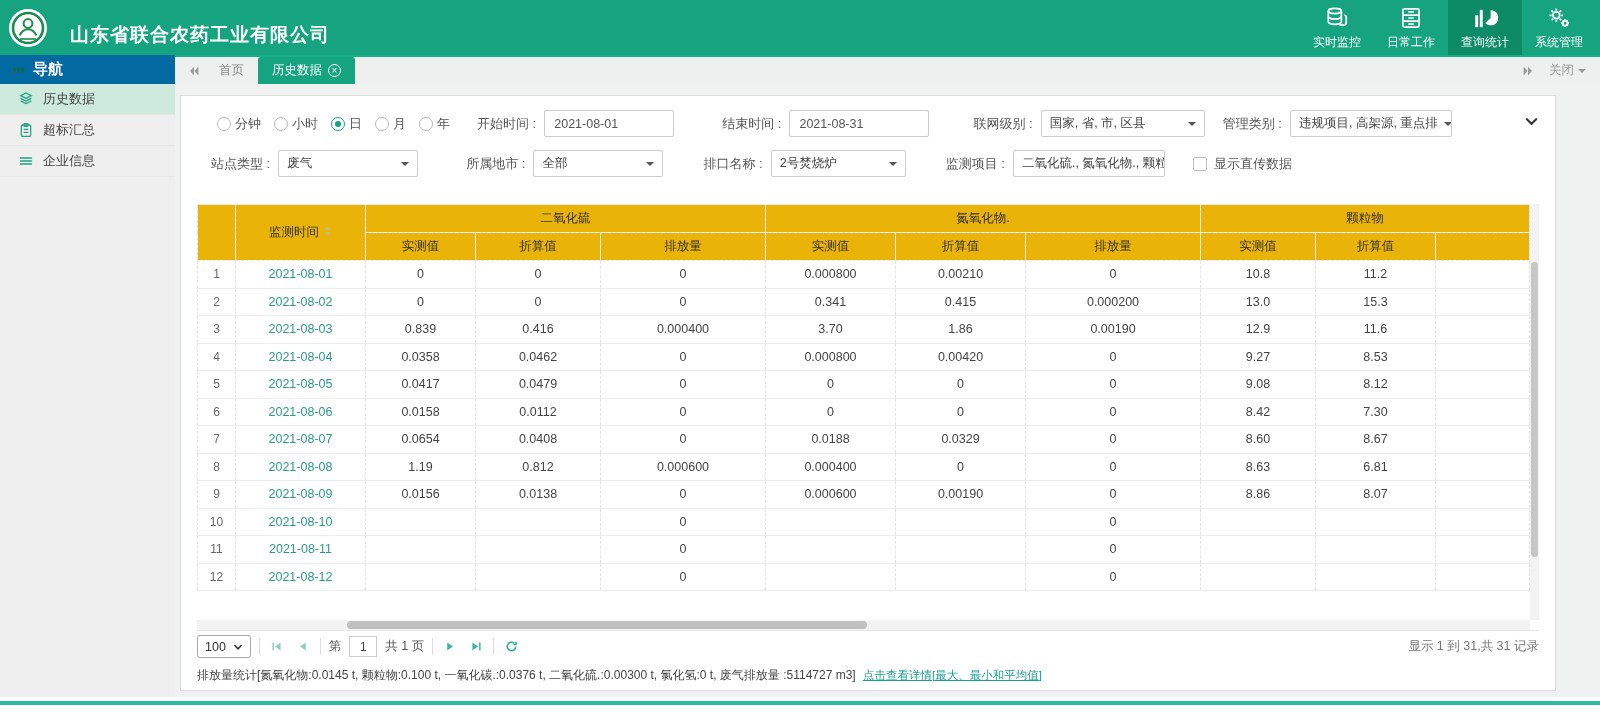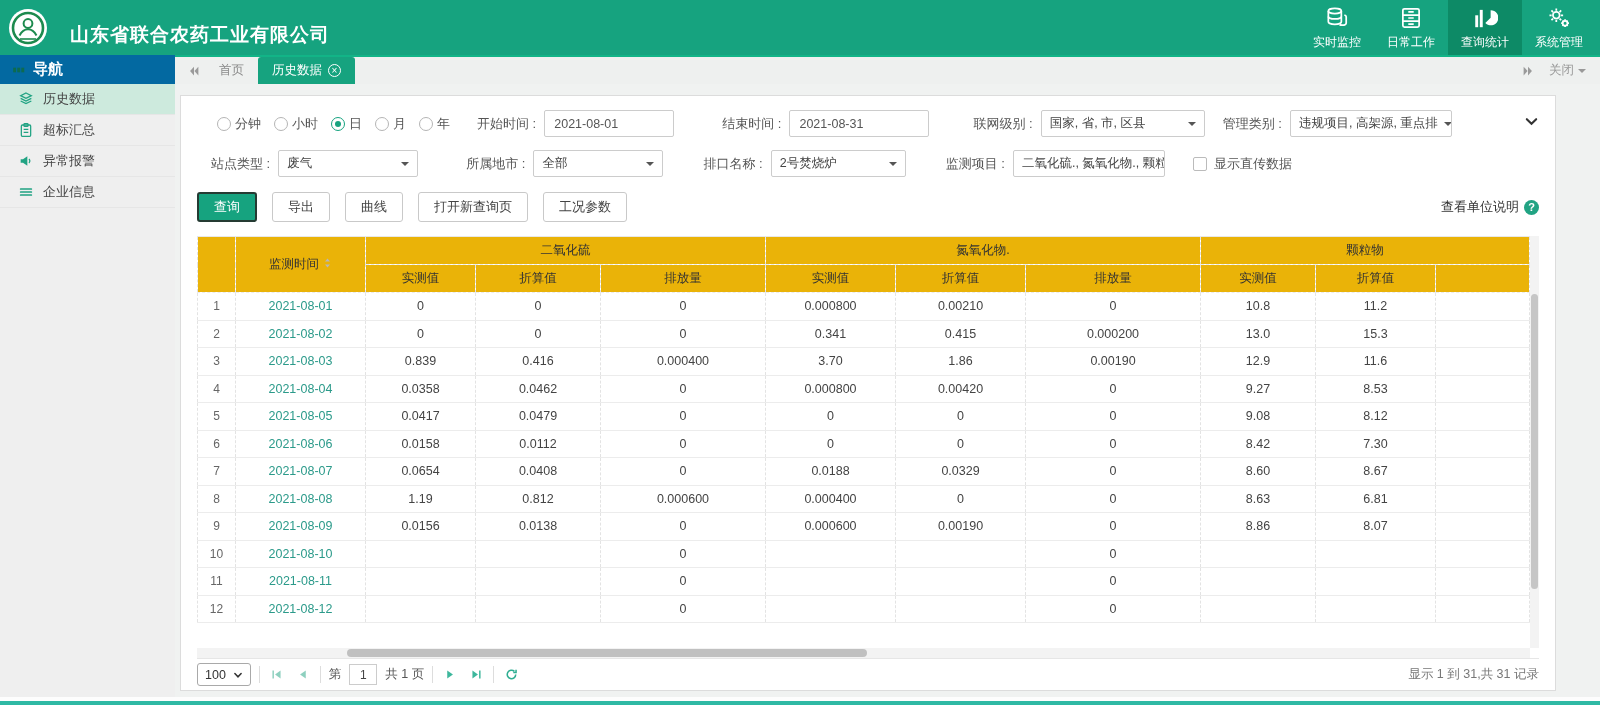--- a/index.html
+++ b/index.html
@@ -199,29 +199,20 @@
           </li>
           <li class="side-item">
             <span class="icn ">
               <svg viewBox="0 0 24 24" fill="none" stroke="currentColor" stroke-width="1.9">
                 <rect x="5" y="4.5" width="14" height="17" rx="1.5"></rect>
                 <rect x="9" y="2.5" width="6" height="4" rx="1"></rect>
                 <path d="M8.5 11h7M8.5 15.5h7"></path>
               </svg>
             </span>
             <span>超标汇总</span>
-          </li>
-          <li class="side-item">
-            <span class="icn ">
-              <svg viewBox="0 0 24 24" fill="currentColor">
-                <path d="M4 9.5v5h3.5L14 19V5L7.5 9.5z"></path>
-                <path d="M16.5 9a4.5 4.5 0 0 1 0 6" stroke="currentColor" stroke-width="1.7" fill="none"></path>
-              </svg>
-            </span>
-            <span>异常报警</span>
           </li>
           <li class="side-item">
             <span class="icn ">
               <svg viewBox="0 0 24 24" fill="none" stroke="currentColor" stroke-width="2.6" stroke-linecap="round">
                 <path d="M4 7.5h16M4 12h16M4 16.5h16"></path>
               </svg>
             </span>
             <span>企业信息</span>
           </li>
         </ul>
@@ -326,33 +317,20 @@
                 <span>显示直传数据</span>
               </label>
             </div>
             <span class="collapse-btn">
               <svg viewBox="0 0 16 16" fill="none" stroke="#333" stroke-width="2.2" stroke-linecap="round">
                   <path d="M3 5.5 8 10.5 13 5.5"></path>
                 </svg>
             </span>
           </div>
 
-          <div class="actions">
-            <div class="btns">
-                <button class="btn primary">查询</button>
-                <button class="btn">导出</button>
-                <button class="btn">曲线</button>
-                <button class="btn">打开新查询页</button>
-                <button class="btn">工况参数</button>
-              </div>
-            <div class="unit-note">
-              <span>查看单位说明</span>
-              <span class="q-badge">?</span>
-            </div>
-          </div>
 
           <div class="tablewrap">
             <div class="tscroll">
               <table>
                 <colgroup id="cg">
                     <col style="width: 38px;">
                     <col style="width: 130px;">
                     <col style="width: 110px;">
                     <col style="width: 125px;">
                     <col style="width: 165px;">
@@ -592,20 +570,24 @@
             <span class="psep"></span>
             <span class="pg-btn" style="color:#2fae92;">
               <svg viewBox="0 0 16 16" fill="none" stroke="currentColor" stroke-width="1.9">
                   <path d="M13.2 8A5.2 5.2 0 1 1 11.6 4.2"></path>
                   <path d="M13.6 2.2v3.4h-3.4"></path>
                 </svg>
             </span>
             <span class="records">显示 1 到 31,共 31 记录</span>
           </div>
 
+          <div class="statusline">
+            <span>排放量统计[氮氧化物:0.0145 t, 颗粒物:0.100 t, 一氧化碳.:0.0376 t, 二氧化硫.:0.00300 t, 氯化氢:0 t, 废气排放量 :5114727 m3]</span>
+            <span class="status-link">点击查看详情[最大、最小和平均值]</span>
+          </div>
 
         </div>
       </div>
     </div>
   </div>
 
   <div class="white-gap"></div>
   <div class="teal-bar"></div>
   <div class="white-strip"></div>
 </div>

